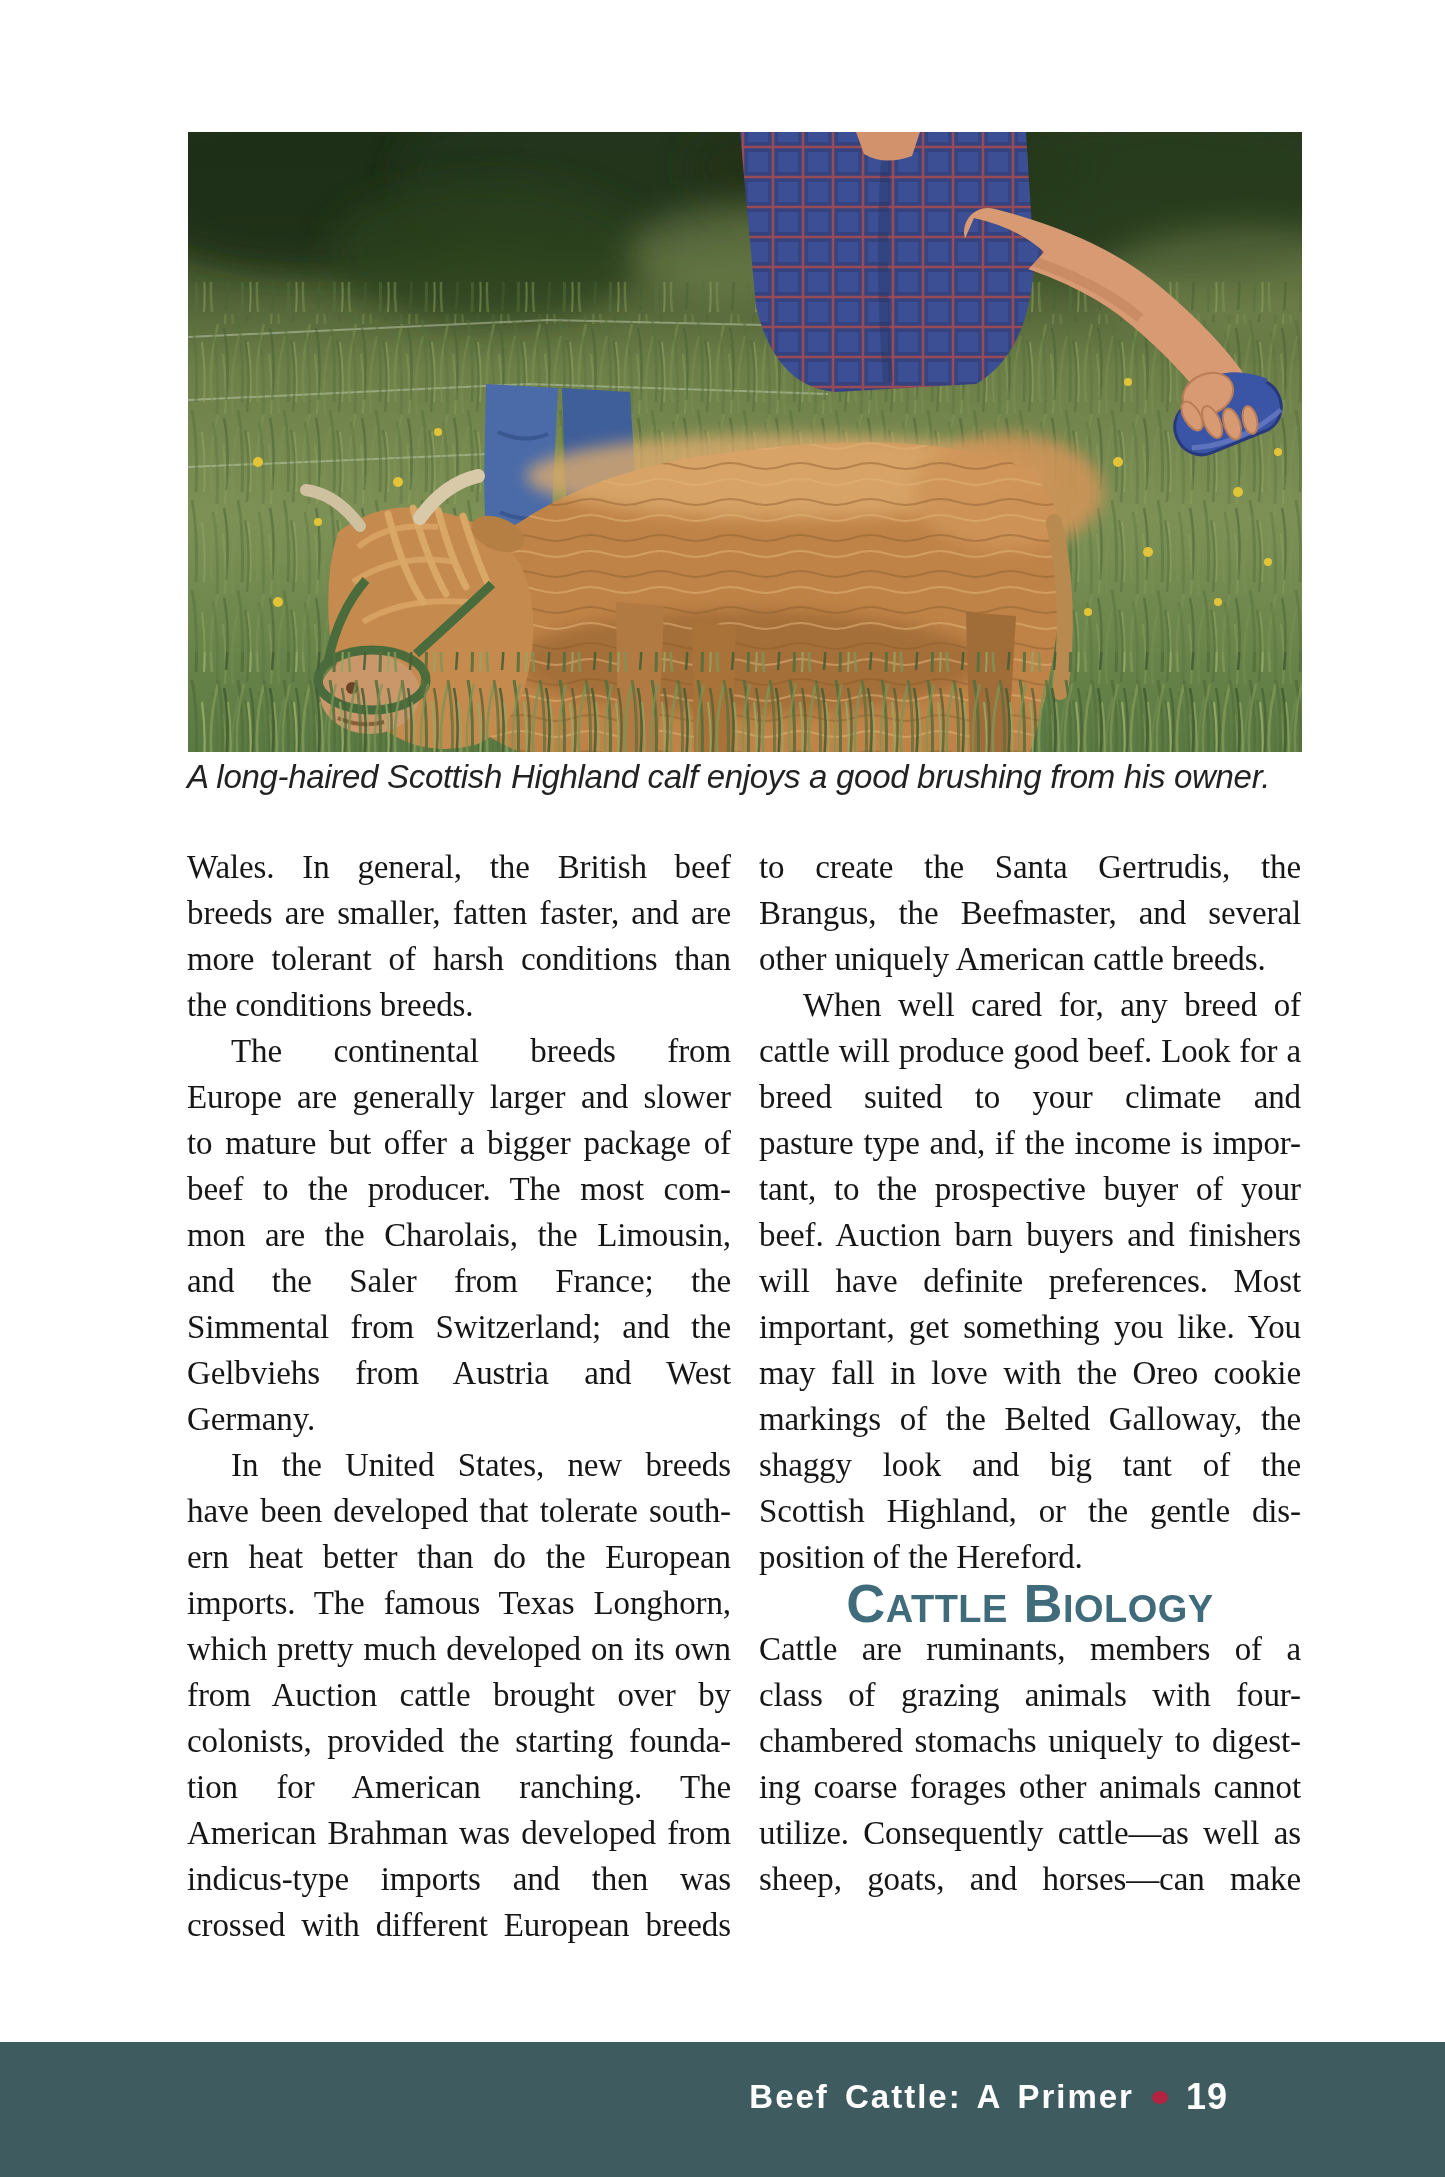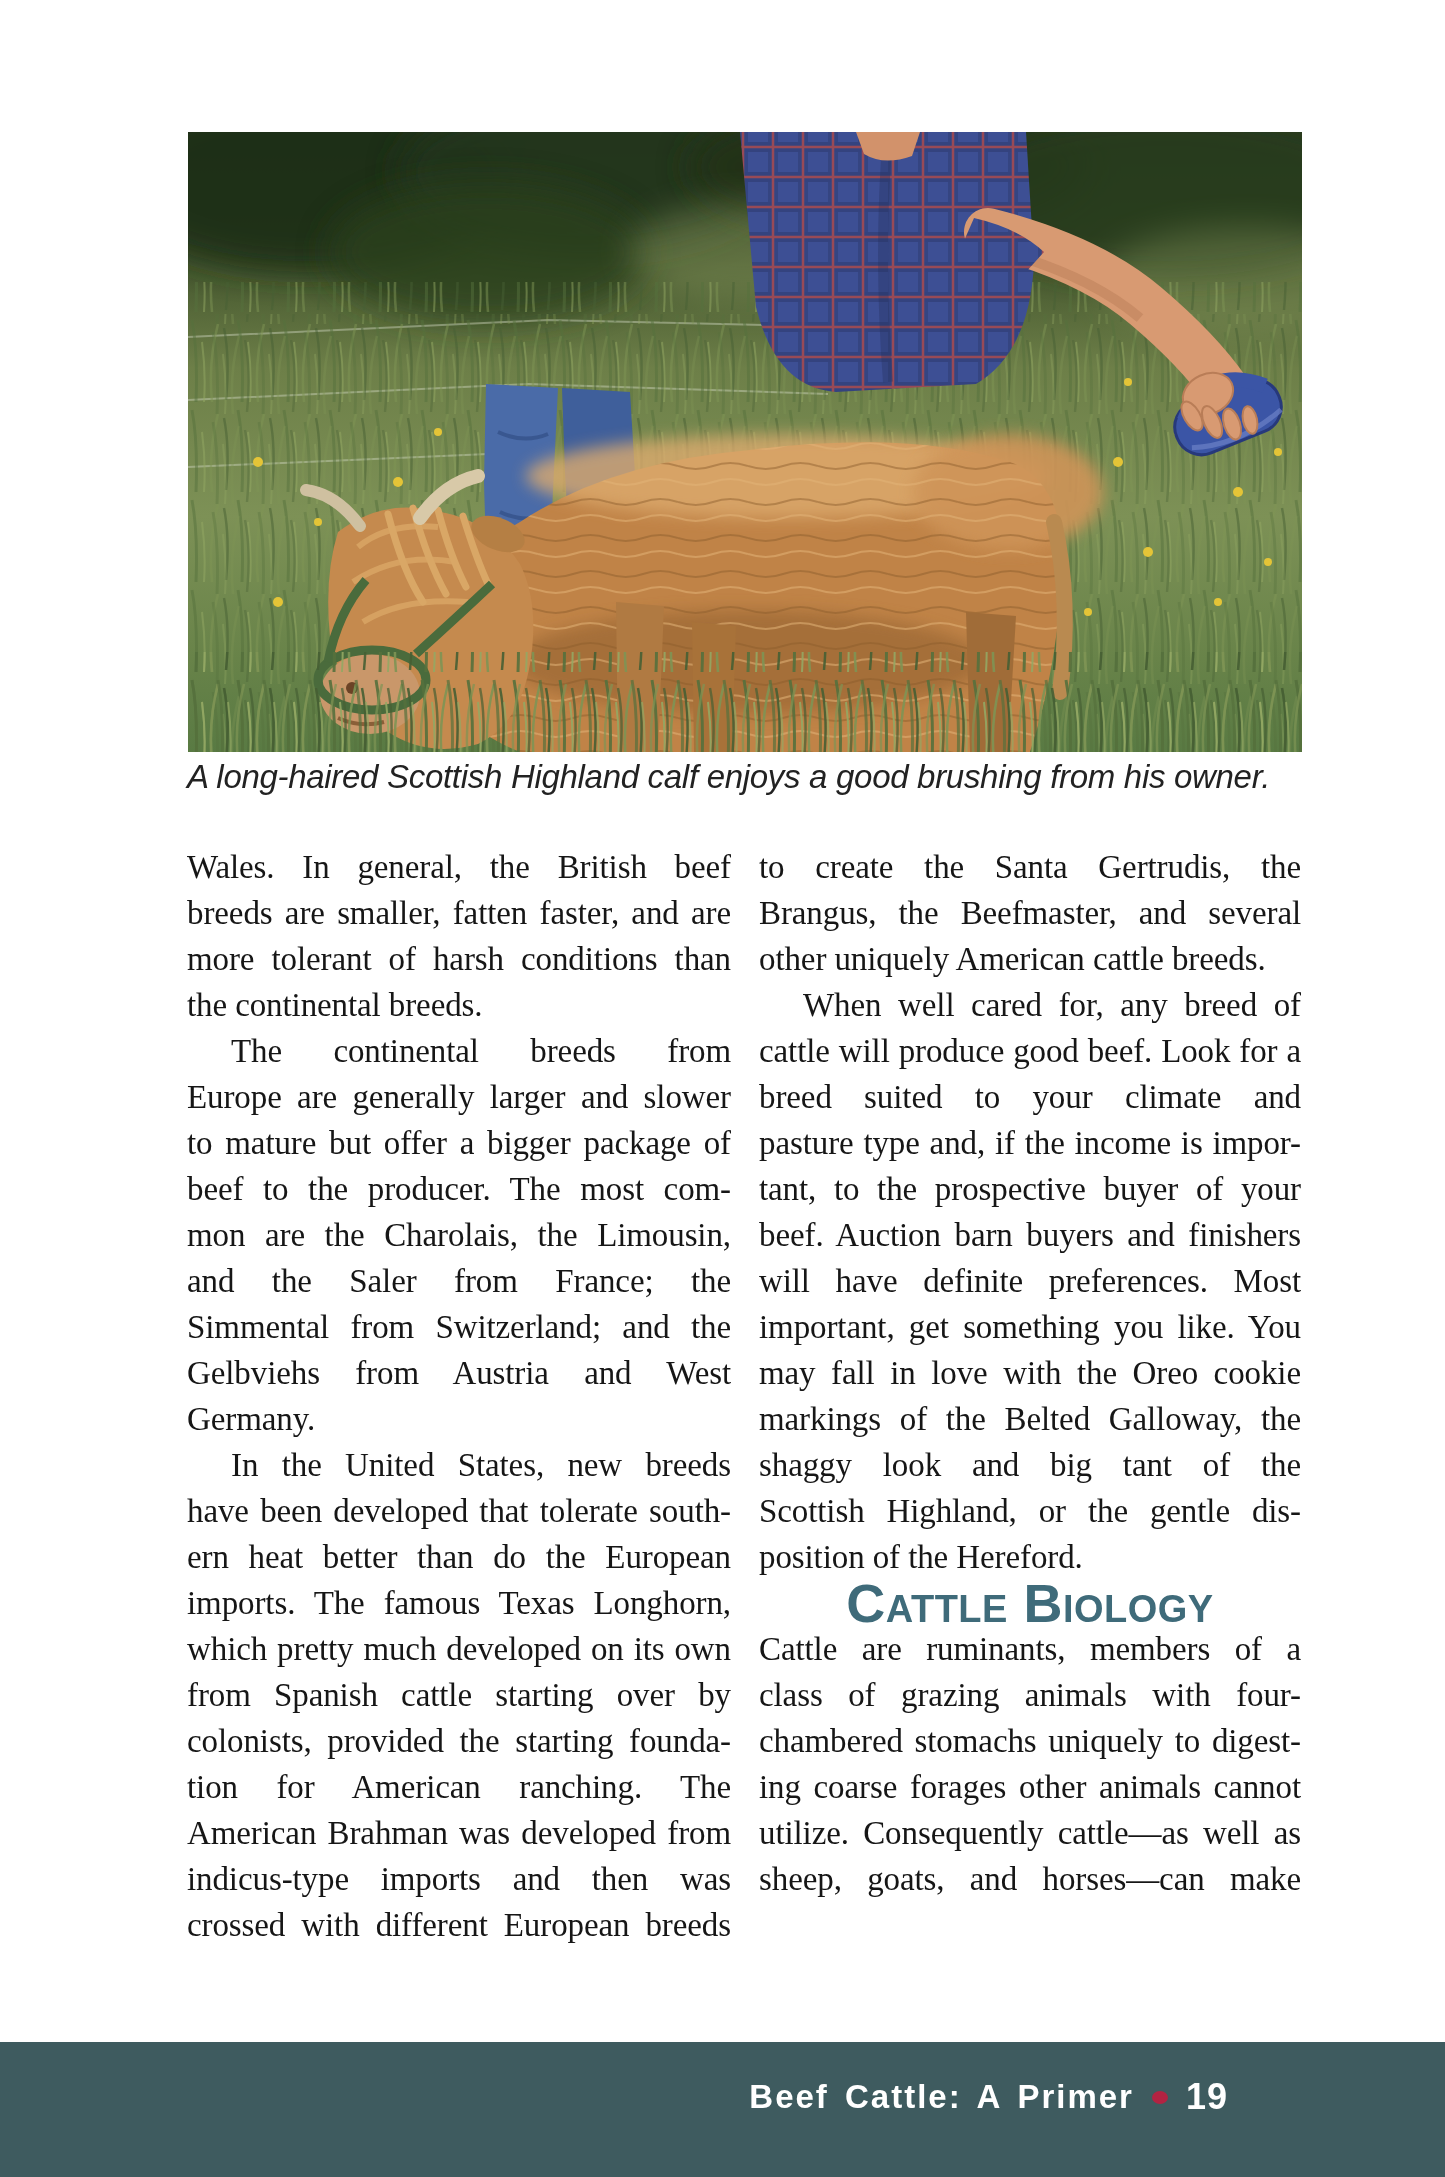--- a/index.html
+++ b/index.html
@@ -199,36 +199,36 @@
   </svg>
 </div>
 
 <div class="caption">A long-haired Scottish Highland calf enjoys a good brushing from his owner.</div>
 
 <div class="columns">
   <div class="col left">
       <div class="line">Wales. In general, the British beef</div>
       <div class="line">breeds are smaller, fatten faster, and are</div>
       <div class="line">more tolerant of harsh conditions than</div>
-      <div class="line endline">the continental breeds.</div>
+      <div class="line endline">the conditions breeds.</div>
       <div class="line indent">The continental breeds from</div>
       <div class="line">Europe are generally larger and slower</div>
       <div class="line">to mature but offer a bigger package of</div>
       <div class="line">beef to the producer. The most com-</div>
       <div class="line">mon are the Charolais, the Limousin,</div>
       <div class="line">and the Saler from France; the</div>
       <div class="line">Simmental from Switzerland; and the</div>
       <div class="line">Gelbviehs from Austria and West</div>
       <div class="line endline">Germany.</div>
       <div class="line indent">In the United States, new breeds</div>
       <div class="line">have been developed that tolerate south-</div>
       <div class="line">ern heat better than do the European</div>
       <div class="line">imports. The famous Texas Longhorn,</div>
       <div class="line">which pretty much developed on its own</div>
-      <div class="line">from Spanish cattle starting over by</div>
+      <div class="line">from Auction cattle brought over by</div>
       <div class="line">colonists, provided the starting founda-</div>
       <div class="line">tion for American ranching. The</div>
       <div class="line">American Brahman was developed from</div>
       <div class="line">indicus-type imports and then was</div>
       <div class="line">crossed with different European breeds</div>
     </div>
   <div class="col right">
       <div class="line">to create the Santa Gertrudis, the</div>
       <div class="line">Brangus, the Beefmaster, and several</div>
       <div class="line endline">other uniquely American cattle breeds.</div>

